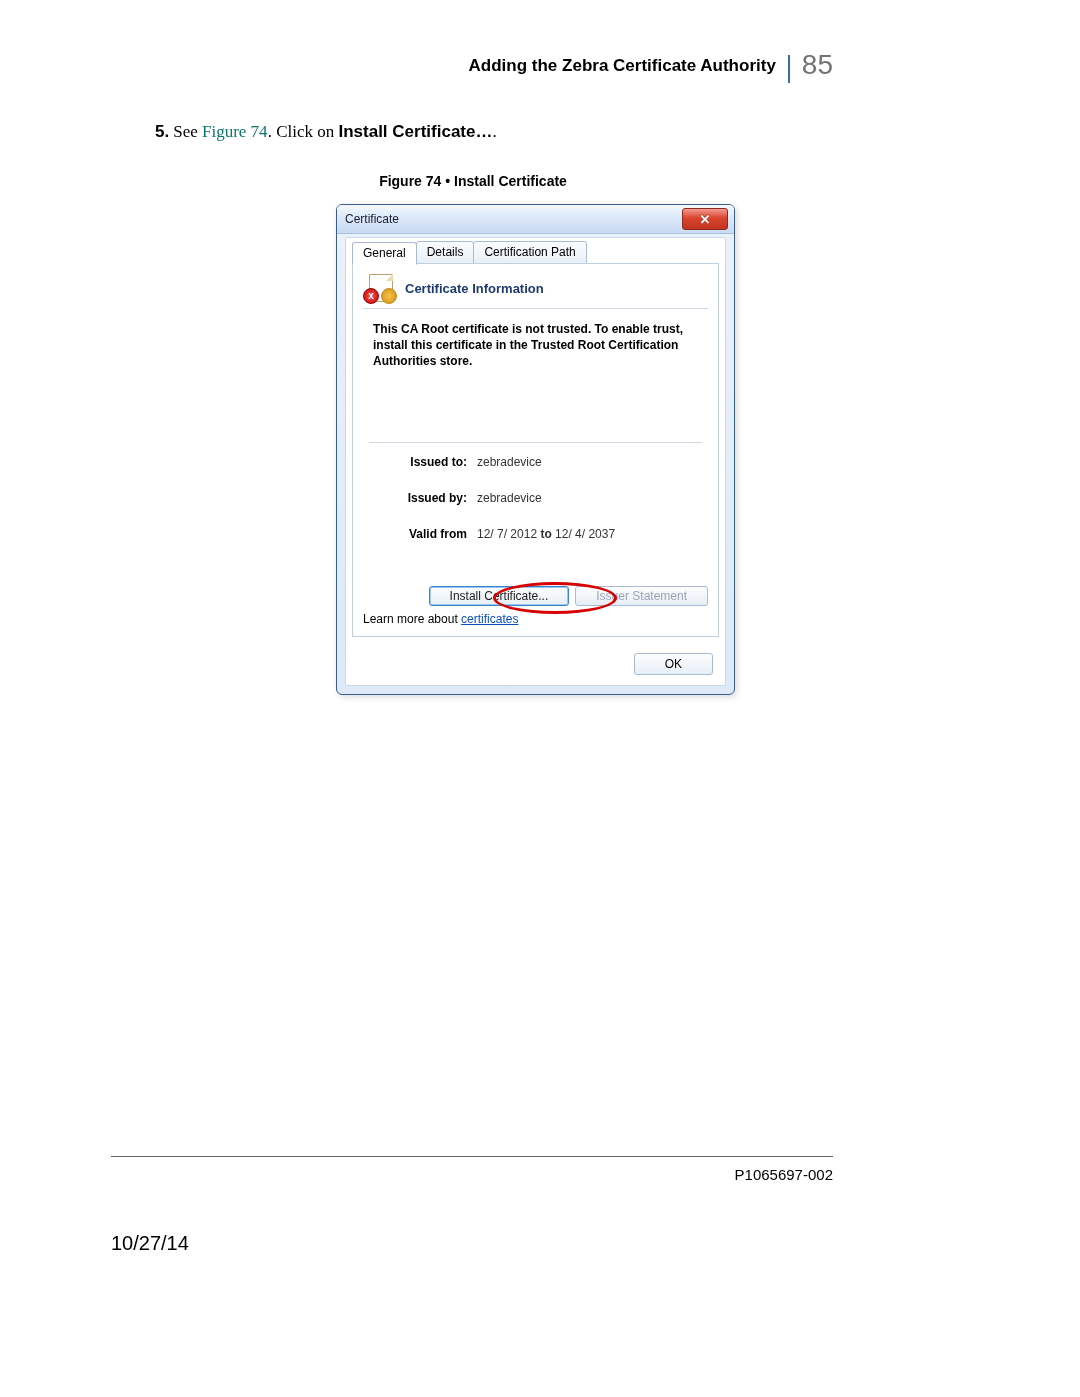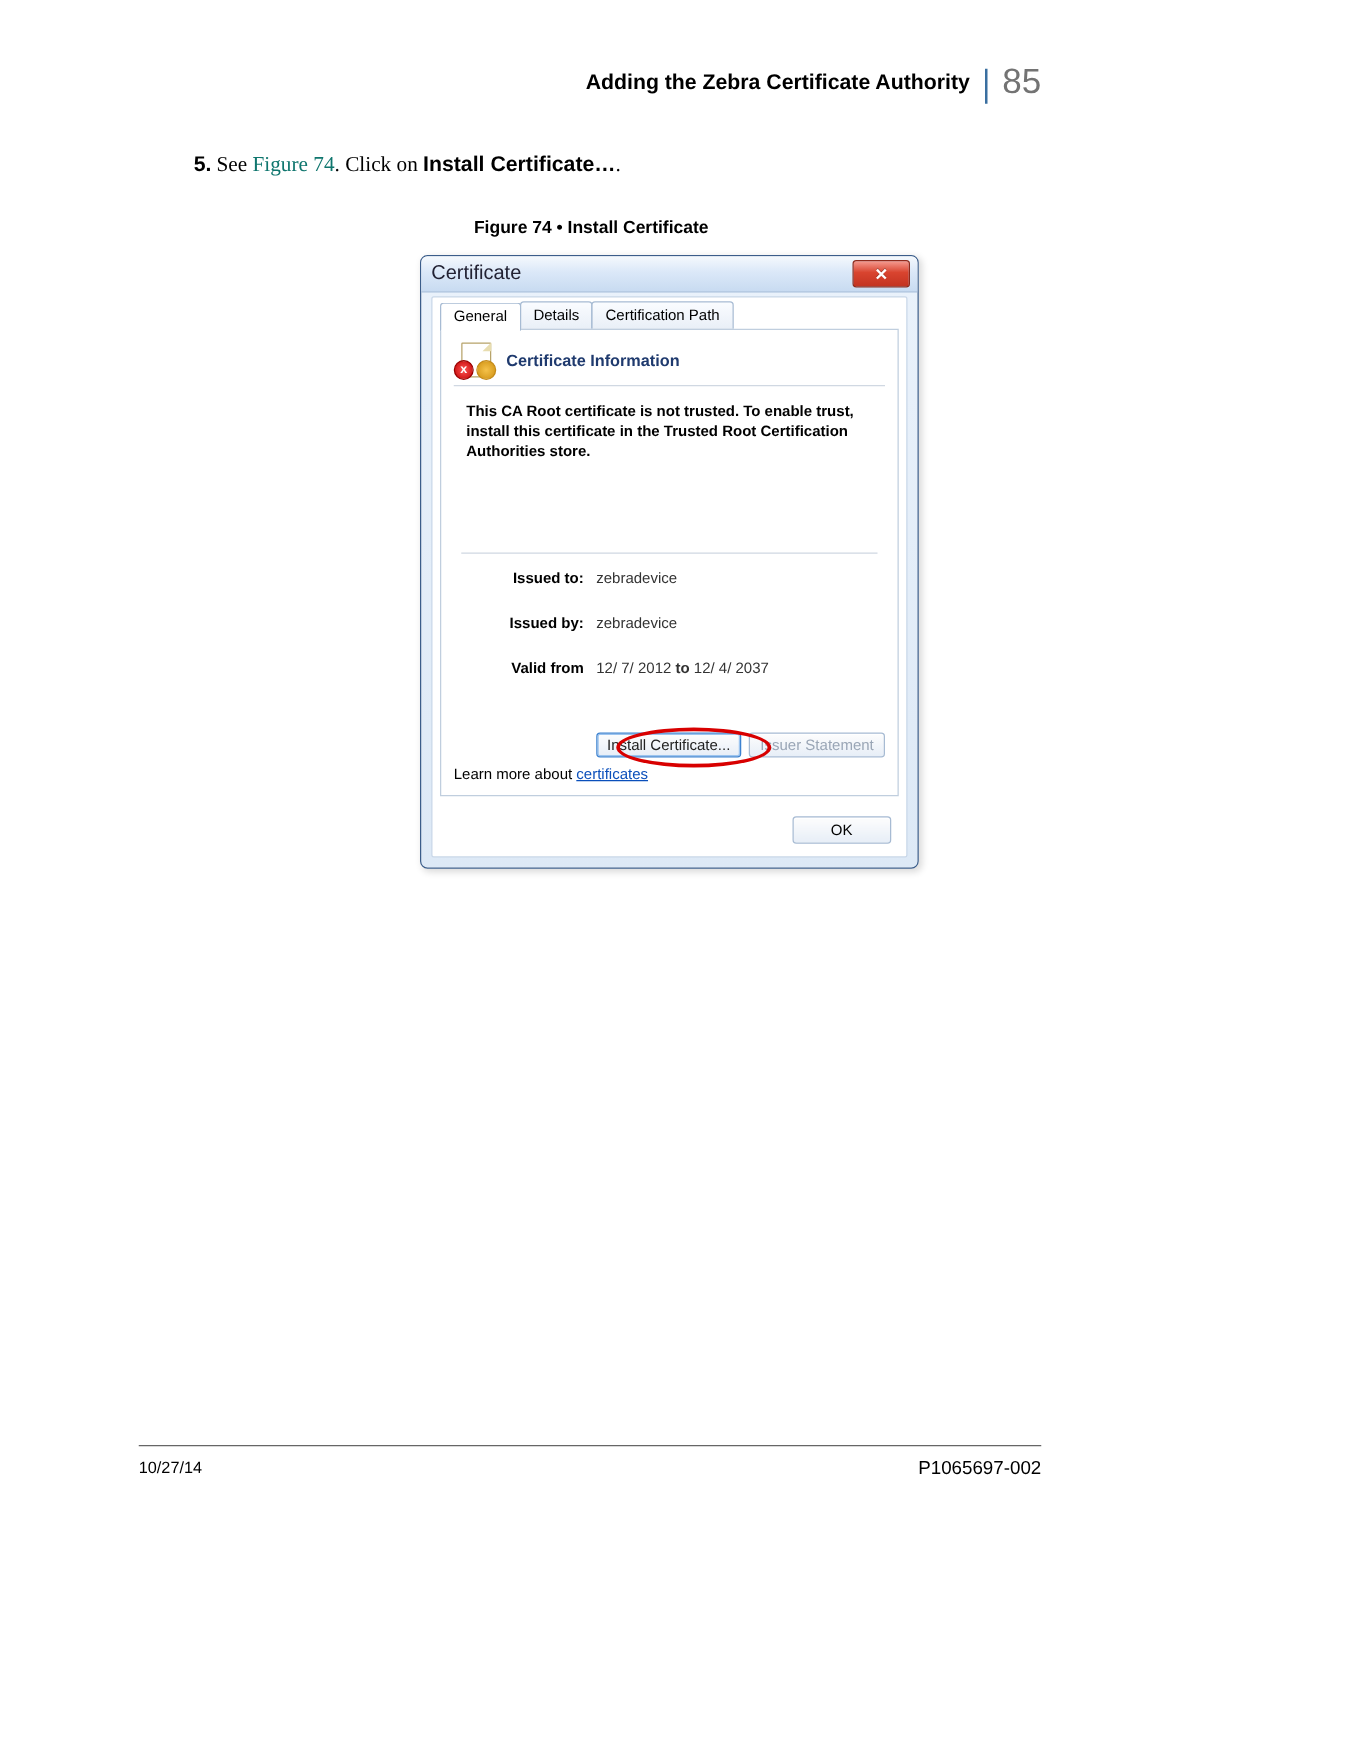--- a/index.html
+++ b/index.html
@@ -99,21 +99,21 @@
     height: 28px;
     background: linear-gradient(to bottom, #f5f9fd 0%, #dbe8f8 45%, #c8dbf1 100%);
     border-bottom: 1px solid #a8c0dc;
     display: flex;
     align-items: center;
     padding: 0 6px 0 8px;
     justify-content: space-between;
   }
   .titlebar-title {
     color: #223;
-    font-size: 16px;
+    font-size: 12px;
   }
   .close-btn {
     width: 44px;
     height: 20px;
     background: linear-gradient(to bottom, #f49a8f 0%, #d9442f 45%, #c33321 100%);
     border: 1px solid #8e2a1c;
     border-radius: 3px;
     display: flex;
     align-items: center;
     justify-content: center;
@@ -251,21 +251,21 @@
     color: #333;
   }
   .buttons-row {
     position: absolute;
     bottom: 30px;
     right: 10px;
     display: flex;
     gap: 6px;
   }
   .win-btn {
-    padding: 2px 8px;
+    padding: 2px 20px;
     font-size: 12px;
     background: linear-gradient(to bottom, #fdfdfd, #e7eef7);
     border: 1px solid #a7bbd3;
     border-radius: 3px;
     color: #222;
     box-shadow: inset 0 1px 0 #fff;
     white-space: nowrap;
   }
   .win-btn.disabled {
     color: #9aa6b6;
@@ -303,22 +303,22 @@
   .footer-line {
     position: absolute;
     left: 111px;
     right: 113px;
     top: 1156px;
     border-top: 1px solid #666;
   }
   .footer-date {
     position: absolute;
     left: 111px;
-    top: 1166px;
-    font-size: 13px;
+    top: 1232px;
+    font-size: 20px;
   }
   .footer-doc {
     position: absolute;
     right: 113px;
     top: 1166px;
     font-size: 15px;
   }
 </style>
 </head>
 <body>

